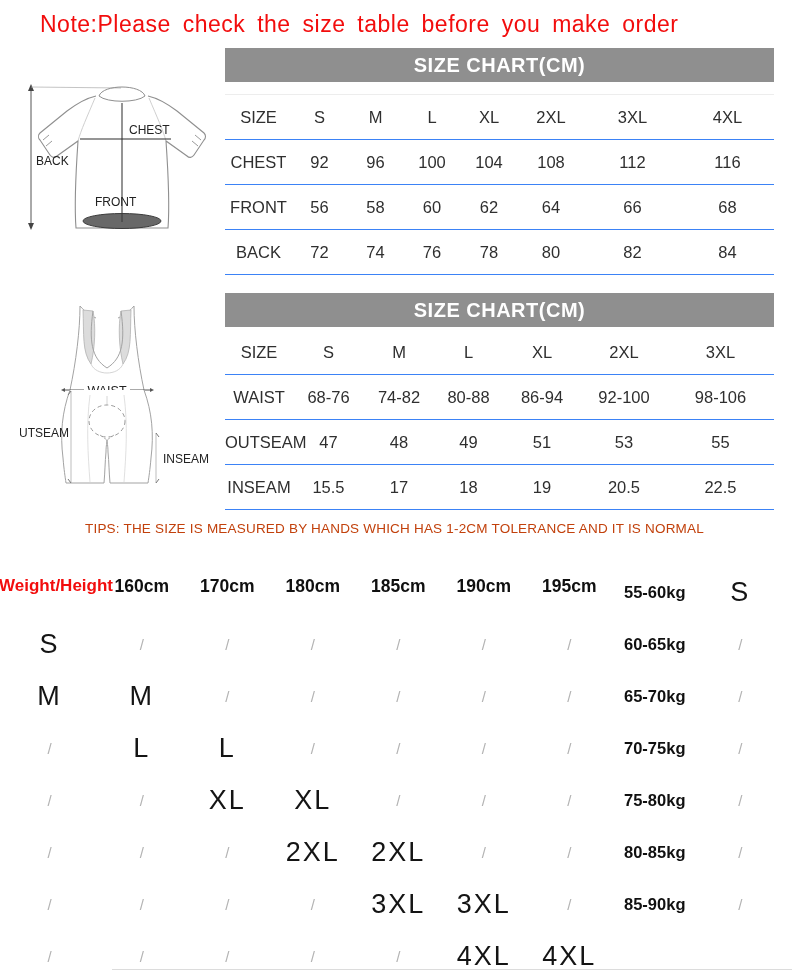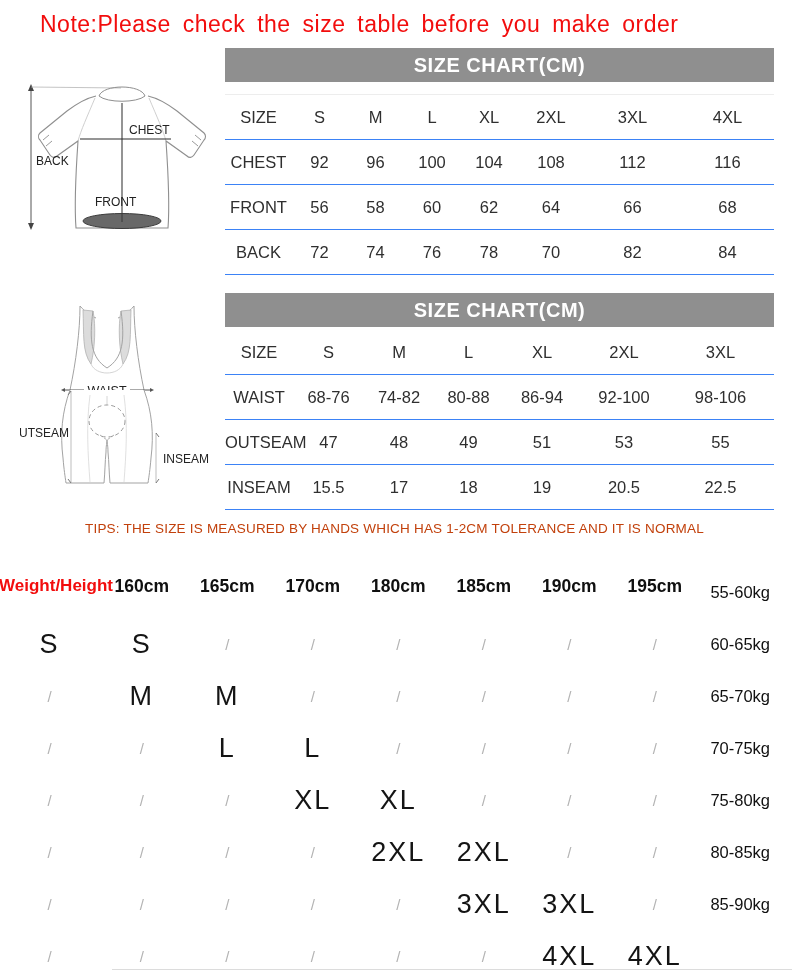--- a/index.html
+++ b/index.html
@@ -32,21 +32,21 @@
         letter-spacing:.2px;white-space:nowrap;}
 
   
   .matrix{position:absolute;left:0;top:566px;width:784px;display:grid;
           grid-template-columns:99px repeat(8,85.5px);}
   .mx-cell{display:flex;align-items:center;justify-content:center;}
   .mx-corner{height:40px;display:flex;align-items:center;justify-content:flex-end;
              transform:translateX(14px);font-size:17px;font-weight:bold;color:#f20d0d;
              white-space:nowrap;text-align:right;}
   .mx-height{height:40px;font-size:17.5px;font-weight:bold;color:#101010;}
-  .mx-weight{height:52px;font-size:16.5px;font-weight:normal;color:#101010;}
+  .mx-weight{height:52px;font-size:16.5px;font-weight:bold;color:#101010;}
   .mx-size{height:52px;font-size:27px;color:#141414;letter-spacing:2px;}
   .mx-size.slash{font-size:15px;color:#b3b3b3;letter-spacing:0;}
   .bottom-line{position:absolute;left:112px;top:969px;width:680px;height:1px;background:#dcdcdc;}
 </style>
 </head>
 <body>
 
 <div id="page">
 
   <div class="note">Note:Please check the size table before you make order</div>
@@ -120,21 +120,21 @@
         <td>64</td>
         <td>66</td>
         <td>68</td>
       </tr>
       <tr>
         <td class="row-label">BACK</td>
         <td>72</td>
         <td>74</td>
         <td>76</td>
         <td>78</td>
-        <td>70</td>
+        <td>80</td>
         <td>82</td>
         <td>84</td>
       </tr>
     </tbody>
       </table>
   </div>
 
   <svg class="fig" style="left:20px;top:300px;" width="200" height="212" viewBox="0 0 200 212">
 
     <path d="M60,6 C60,30 56,62 50,90" fill="none" stroke="#a3a3a3" stroke-width="1"></path>
@@ -222,21 +222,20 @@
       </tr>
     </tbody>
       </table>
   </div>
 
   <div class="tips">TIPS: THE SIZE IS MEASURED BY HANDS WHICH HAS 1-2CM TOLERANCE AND IT IS NORMAL</div>
 
   <div class="matrix">
     <div class="mx-cell mx-corner">Weight/Height</div>
     <div class="mx-cell mx-height">160cm</div>
-    <div class="mx-cell mx-height">165cm</div>
     <div class="mx-cell mx-height">170cm</div>
     <div class="mx-cell mx-height">180cm</div>
     <div class="mx-cell mx-height">185cm</div>
     <div class="mx-cell mx-height">190cm</div>
     <div class="mx-cell mx-height">195cm</div>
 
     <div class="mx-cell mx-weight">55-60kg</div>
     <div class="mx-cell mx-size">S</div>
     <div class="mx-cell mx-size">S</div>
     <div class="mx-cell mx-size slash">/</div>

